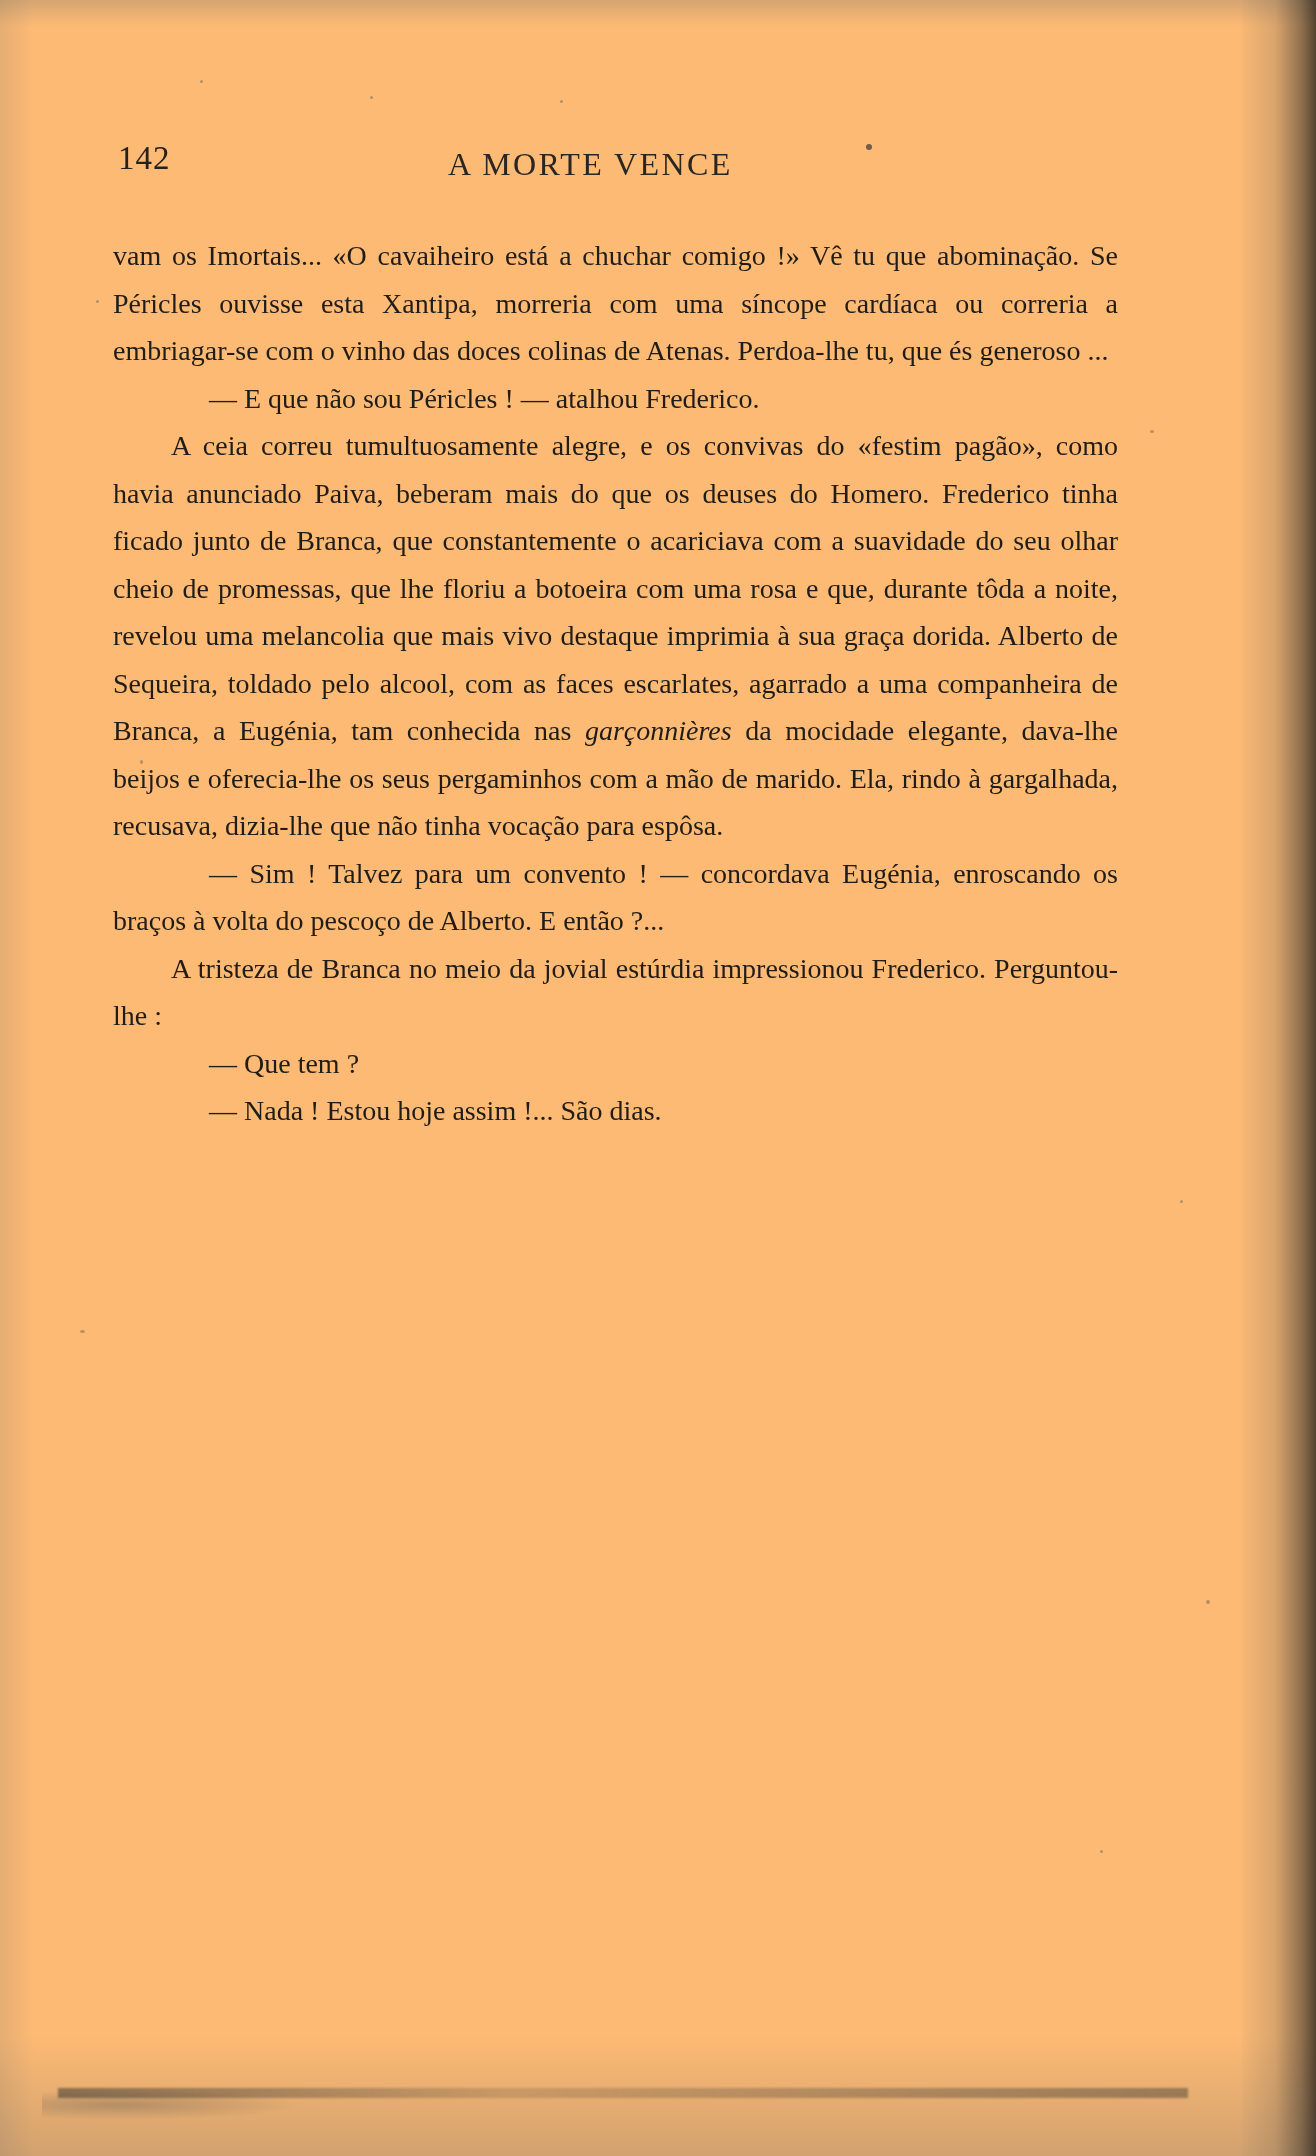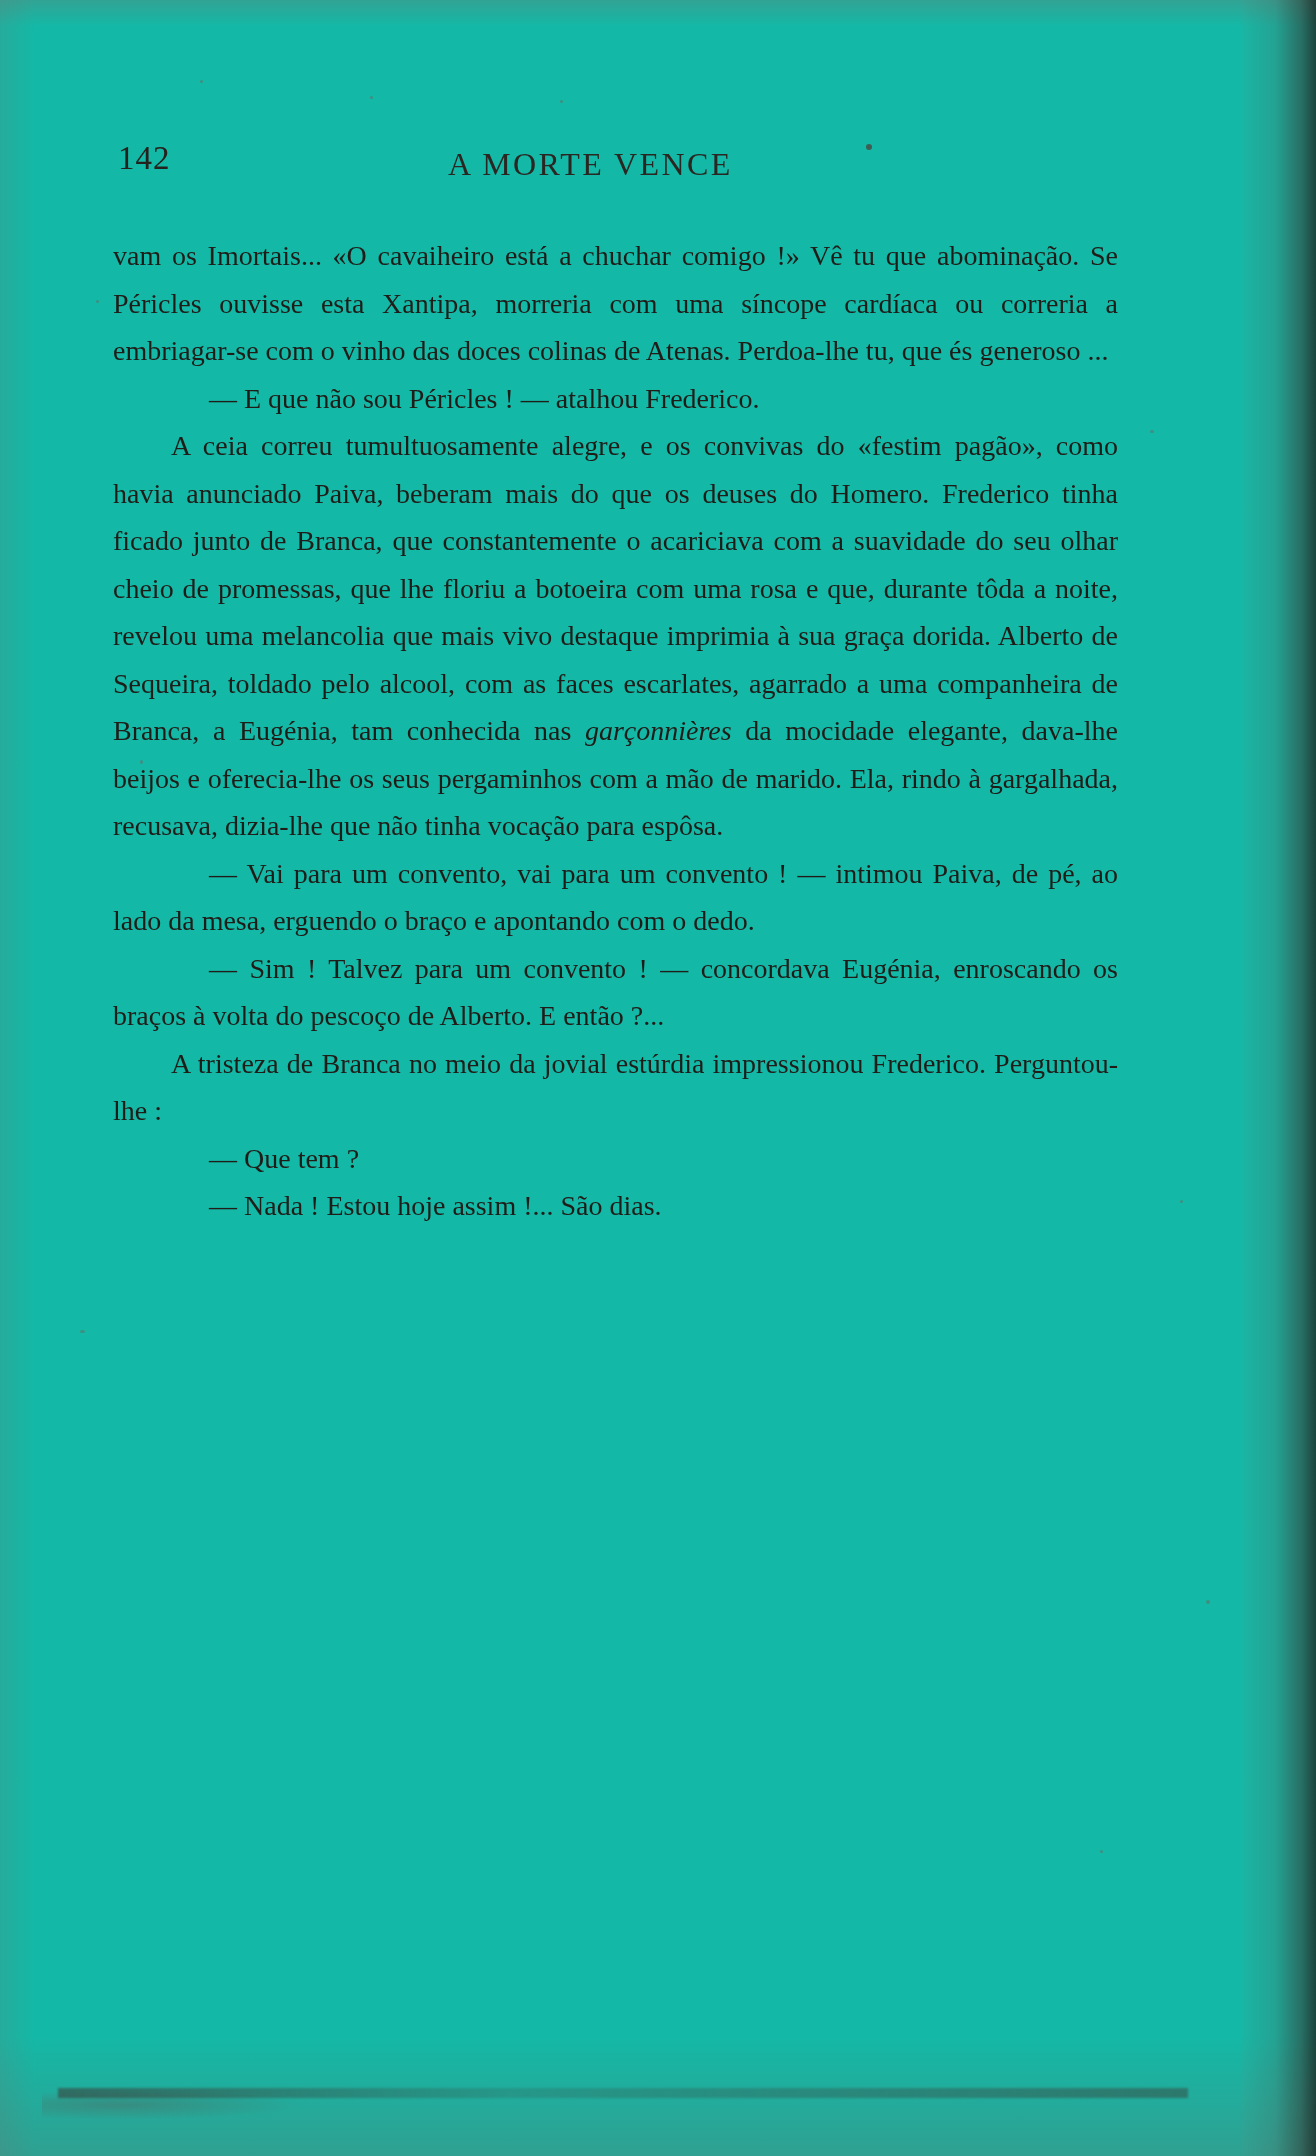--- a/index.html
+++ b/index.html
@@ -12,21 +12,21 @@
     height: 2156px;
     position: relative;
     overflow: hidden;
     font-family: "Liberation Serif", serif;
   }
 
   
   .page {
     position: absolute;
     inset: 0;
-    background: #14b8a6;
+    background: #fdba74;
   }
 
   
   .gutter-right {
     position: absolute;
     top: 0;
     right: 0;
     width: 74px;
     height: 100%;
     background: linear-gradient(to right, rgba(140,135,125,0.05) 0%, rgba(90,85,78,0.22) 45%, rgba(55,52,47,0.55) 80%, rgba(30,28,25,0.75) 100%);
@@ -159,21 +159,20 @@
   <div class="header">
     <div class="folio">142</div>
     <div class="running-head">A MORTE VENCE</div>
     <div class="head-tick"></div>
   </div>
 
   <div class="textblock">
     <p>vam os Imortais... «O cavaiheiro está a chuchar comigo !» Vê tu que abominação. Se Péricles ouvisse esta Xantipa, morreria com uma síncope cardíaca ou correria a embriagar-se com o vinho das doces colinas de Atenas. Perdoa-lhe tu, que és generoso ...</p>
     <p class="dash-indent">— E que não sou Péricles ! — atalhou Frederico.</p>
     <p class="indent"><span>A ceia correu tumultuosamente alegre, e os convivas do «festim pagão», como havia anunciado Paiva, beberam mais do que os deuses do Homero. Frederico tinha ficado junto de Branca, que constantemente o acariciava com a suavidade do seu olhar cheio de promessas, que lhe floriu a botoeira com uma rosa e que, durante tôda a noite, revelou uma melancolia que mais vivo destaque imprimia à sua graça dorida. Alberto de Sequeira, toldado pelo alcool, com as faces escarlates, agarrado a uma companheira de Branca, a Eugénia, tam conhecida nas </span><em>garçonnières</em><span> da mocidade elegante, dava-lhe beijos e oferecia-lhe os seus pergaminhos com a mão de marido. Ela, rindo à gargalhada, recusava, dizia-lhe que não tinha vocação para espôsa.</span></p>
-    <p class="dash-indent">— Vai para um convento, vai para um convento ! — intimou Paiva, de pé, ao lado da mesa, erguendo o braço e apontando com o dedo.</p>
     <p class="dash-indent">— Sim ! Talvez para um convento ! — concordava Eugénia, enroscando os braços à volta do pescoço de Alberto. E então ?...</p>
     <p class="indent">A tristeza de Branca no meio da jovial estúrdia impressionou Frederico. Perguntou-lhe :</p>
     <p class="dash-indent">— Que tem ?</p>
     <p class="dash-indent">— Nada ! Estou hoje assim !... São dias.</p>
   </div>
 
   <div class="speckles">
     <span class="sp" style="left:96px;top:300px;width:3px;height:3px;"></span>
     <span class="sp" style="left:1150px;top:430px;width:4px;height:3px;"></span>
     <span class="sp" style="left:140px;top:760px;width:3px;height:4px;"></span>

